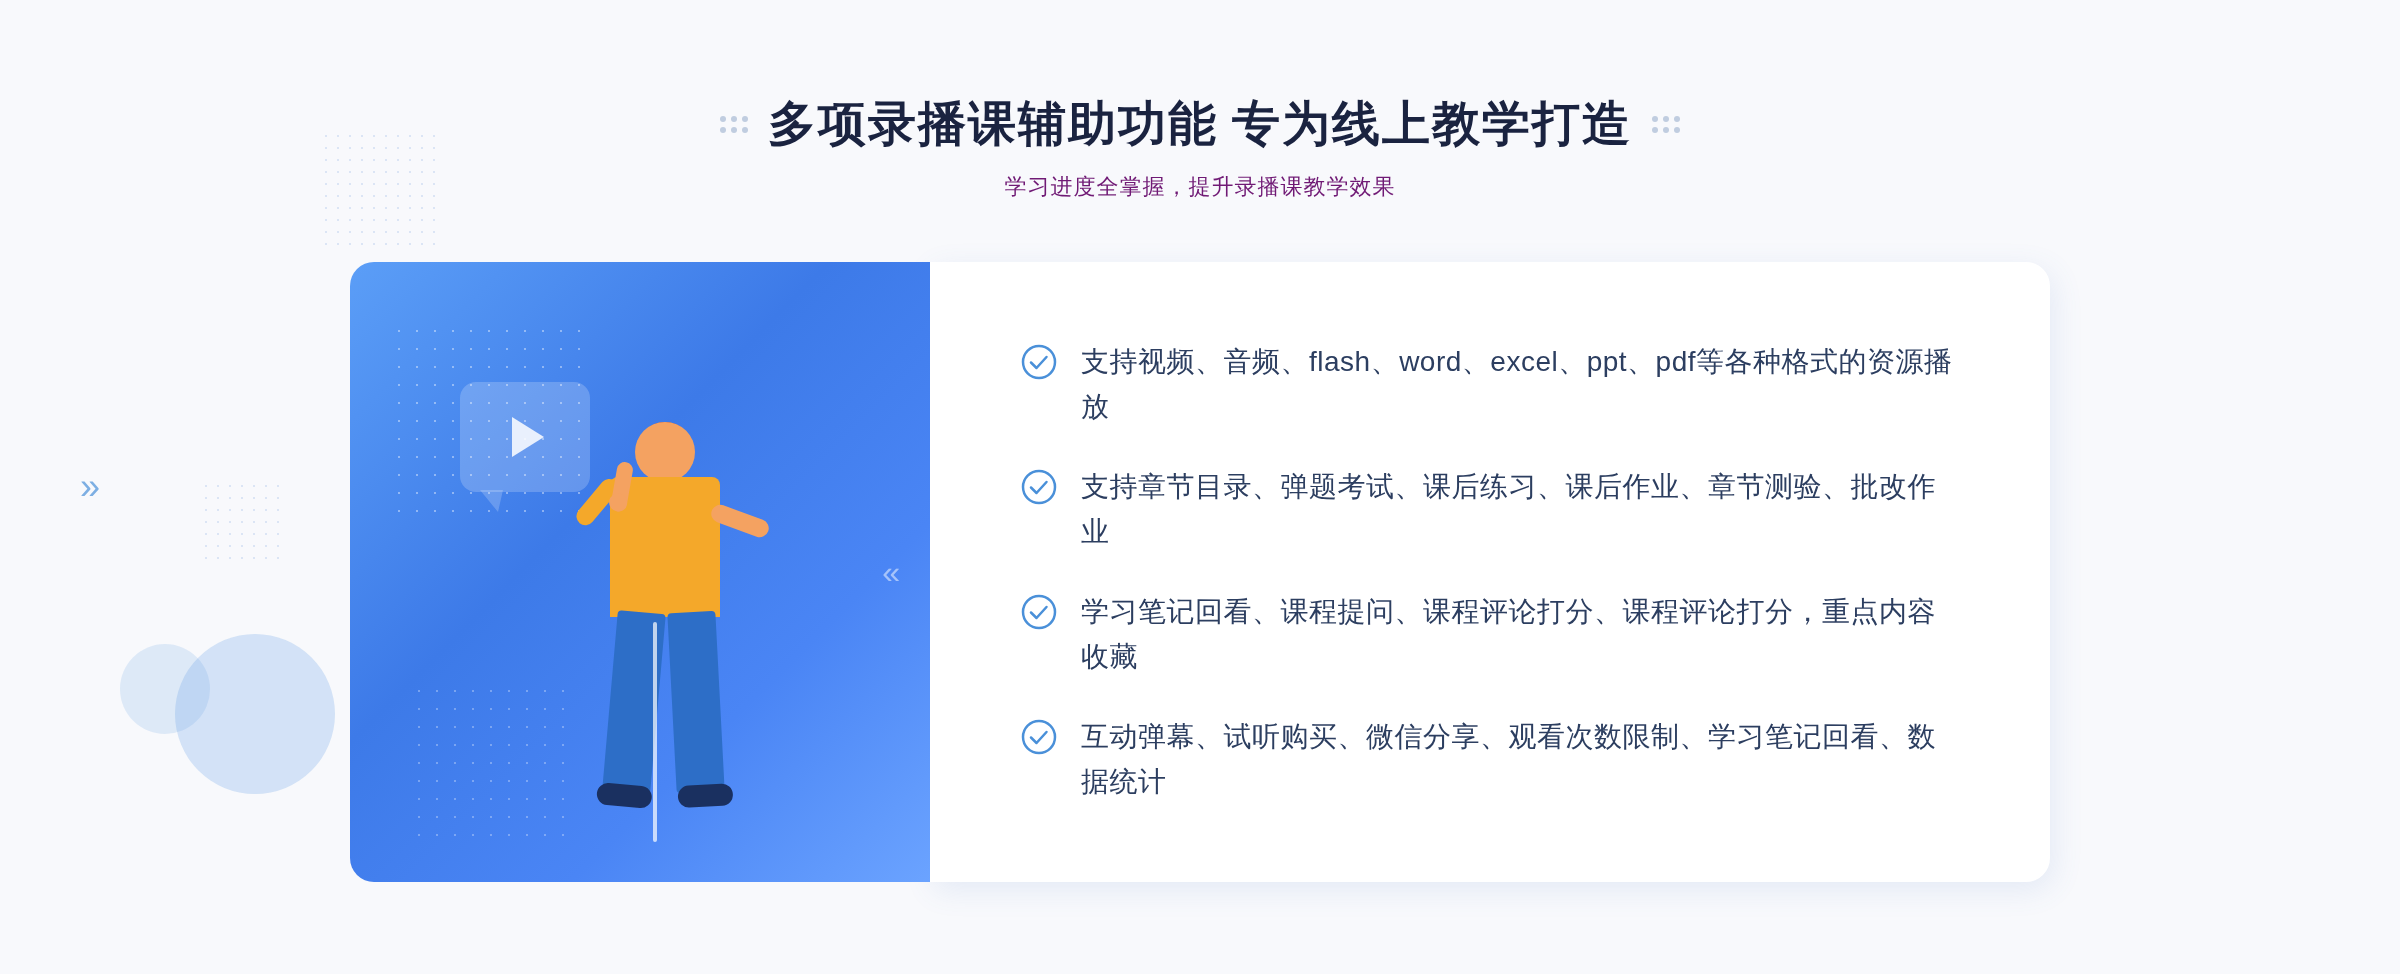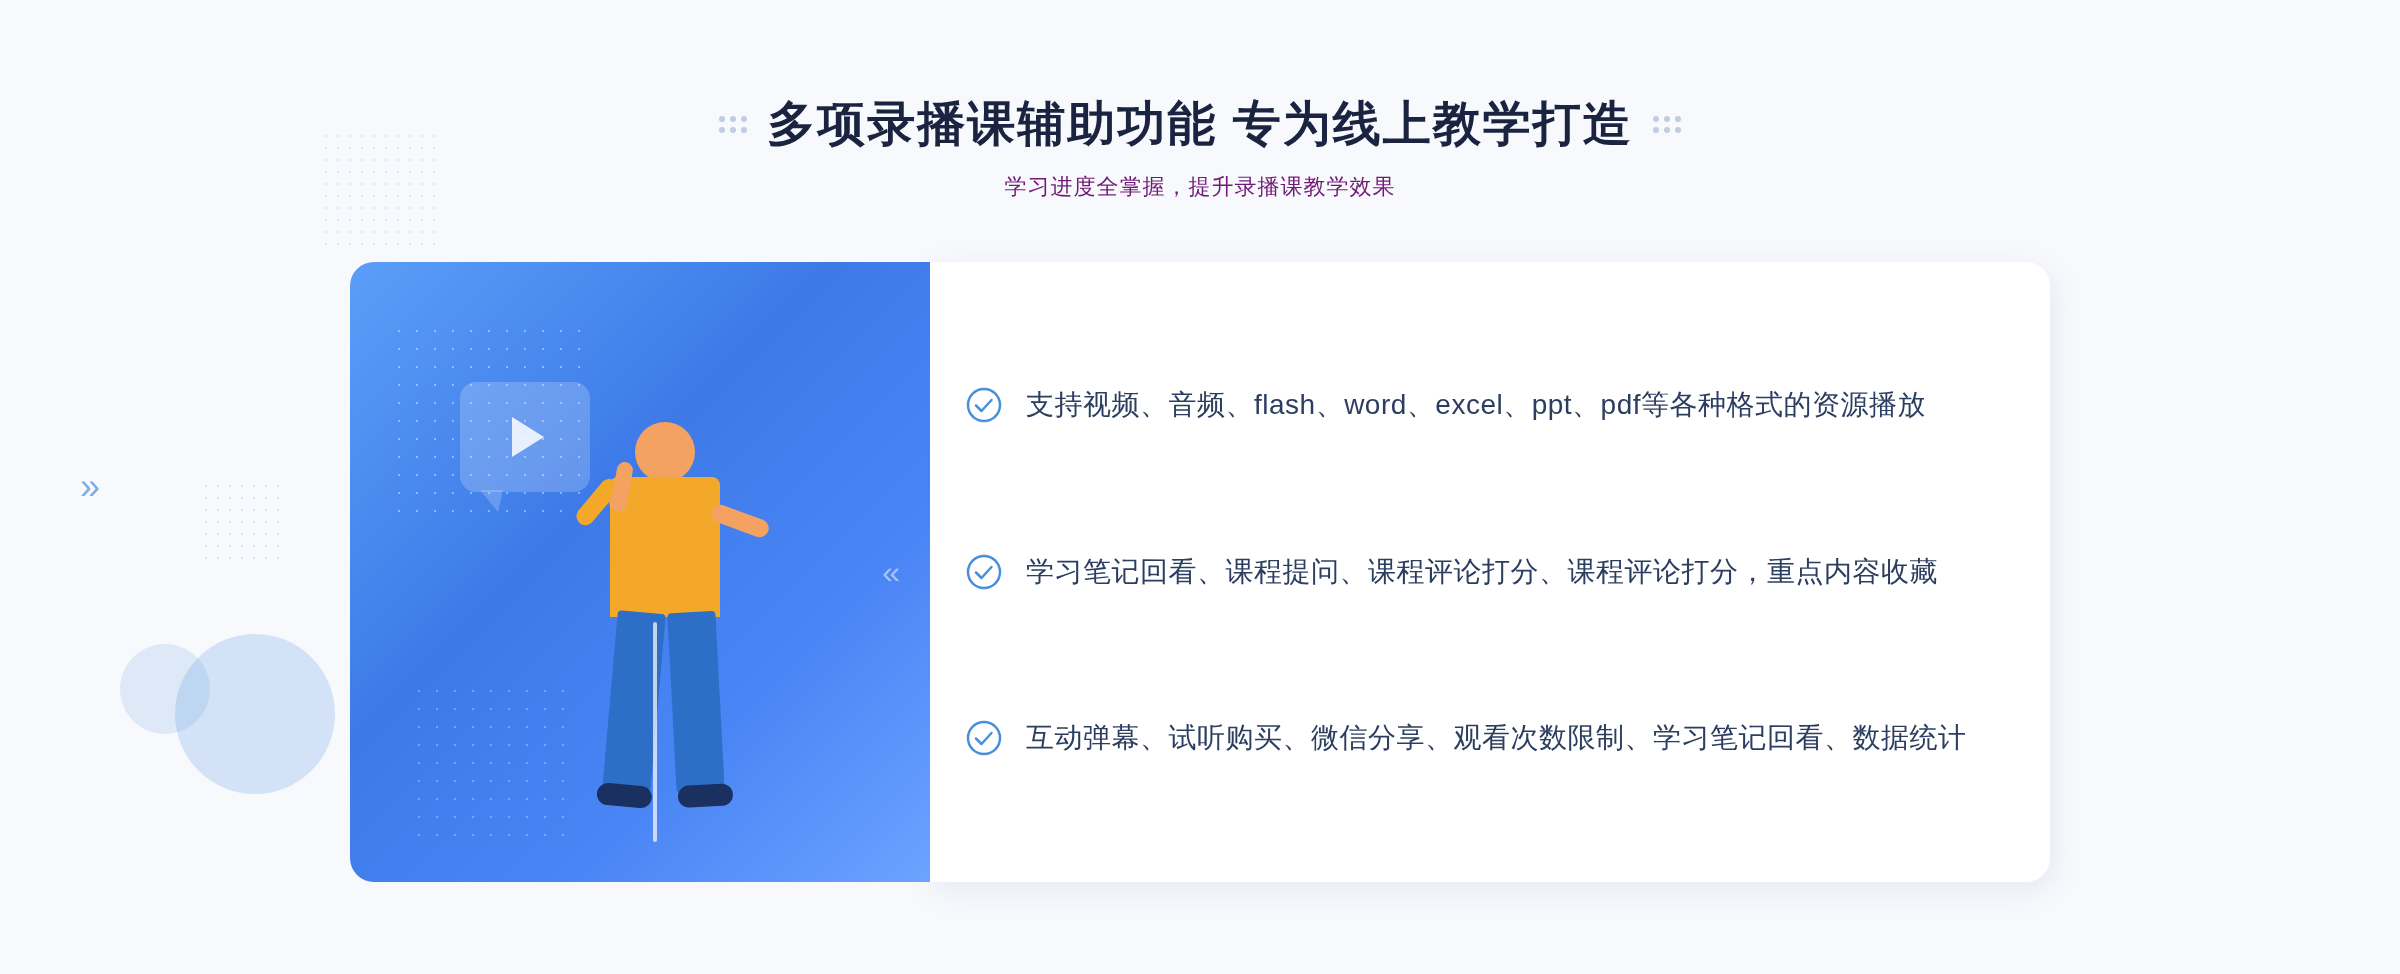--- a/index.html
+++ b/index.html
@@ -89,20 +89,21 @@
       text-align: center;
       margin-bottom: 60px;
     }
 
     .header-title-wrapper {
       display: flex;
       align-items: center;
       justify-content: center;
       gap: 20px;
       margin-bottom: 16px;
+      font-family: Liberation Serif, serif;
     }
 
     .header-dots {
       display: flex;
       gap: 5px;
       align-items: center;
     }
 
     .header-dots span {
       display: inline-block;
@@ -354,21 +355,21 @@
       transform: translateY(-50%);
       color: rgba(255,255,255,0.5);
       font-size: 32px;
     }
 
     
     .content-panel {
       flex: 1;
       background: #ffffff;
       border-radius: 0 24px 24px 0;
-      padding: 60px 36px;
+      padding: 60px 91px;
       display: flex;
       flex-direction: column;
       justify-content: space-around;
       box-shadow: 4px 8px 30px rgba(80, 120, 200, 0.12);
     }
 
     
     .feature-item {
       display: flex;
       align-items: flex-start;
@@ -509,38 +510,47 @@
       <div class="feature-item">
         <div class="feature-check">
           <svg viewBox="0 0 36 36" fill="none" xmlns="http://www.w3.org/2000/svg">
             <circle cx="18" cy="18" r="16" stroke="#4a90d9" stroke-width="2.5" fill="none"></circle>
             <path d="M10 18.5l5.5 5.5 10-11" stroke="#4a90d9" stroke-width="2.5" stroke-linecap="round" stroke-linejoin="round"></path>
           </svg>
         </div>
         <span class="feature-text">支持视频、音频、flash、word、excel、ppt、pdf等各种格式的资源播放</span>
       </div>
 
-
       <div class="feature-item">
         <div class="feature-check">
           <svg viewBox="0 0 36 36" fill="none" xmlns="http://www.w3.org/2000/svg">
             <circle cx="18" cy="18" r="16" stroke="#4a90d9" stroke-width="2.5" fill="none"></circle>
             <path d="M10 18.5l5.5 5.5 10-11" stroke="#4a90d9" stroke-width="2.5" stroke-linecap="round" stroke-linejoin="round"></path>
           </svg>
         </div>
-        <span class="feature-text">学习笔记回看、课程提问、课程评论打分、课程评论打分，重点内容收藏</span>
+        <span class="feature-text">支持章节目录、弹题考试、课后练习、课后作业、章节测验、批改作业</span>
       </div>
 
       <div class="feature-item">
         <div class="feature-check">
           <svg viewBox="0 0 36 36" fill="none" xmlns="http://www.w3.org/2000/svg">
             <circle cx="18" cy="18" r="16" stroke="#4a90d9" stroke-width="2.5" fill="none"></circle>
             <path d="M10 18.5l5.5 5.5 10-11" stroke="#4a90d9" stroke-width="2.5" stroke-linecap="round" stroke-linejoin="round"></path>
           </svg>
         </div>
+        <span class="feature-text">学习笔记回看、课程提问、课程评论打分、课程评论打分，重点内容收藏</span>
+      </div>
+
+      <div class="feature-item">
+        <div class="feature-check">
+          <svg viewBox="0 0 36 36" fill="none" xmlns="http://www.w3.org/2000/svg">
+            <circle cx="18" cy="18" r="16" stroke="#4a90d9" stroke-width="2.5" fill="none"></circle>
+            <path d="M10 18.5l5.5 5.5 10-11" stroke="#4a90d9" stroke-width="2.5" stroke-linecap="round" stroke-linejoin="round"></path>
+          </svg>
+        </div>
         <span class="feature-text">互动弹幕、试听购买、微信分享、观看次数限制、学习笔记回看、数据统计</span>
       </div>
 
     </div>
 
   </div>
 
 </div>
 
 </body></html>

